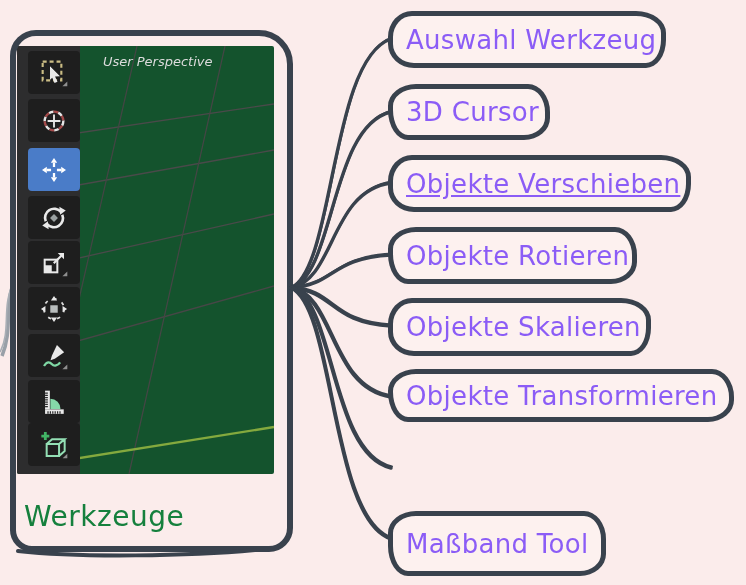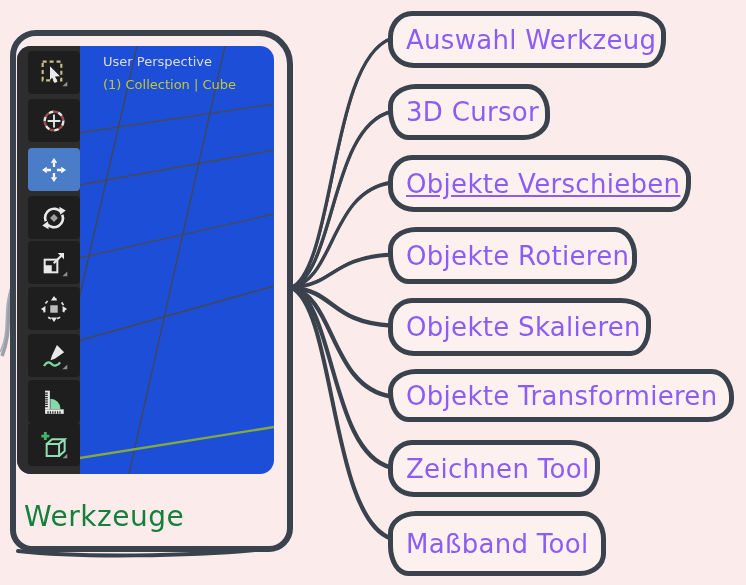--- a/index.html
+++ b/index.html
@@ -6,22 +6,22 @@
   body{font-family:"DejaVu Sans","Liberation Sans",sans-serif;}
   .stage{position:relative;width:746px;height:585px;background:#fbeceb;overflow:hidden;}
 
   
   .frame{position:absolute;left:10px;top:30px;width:271px;height:510px;
          border:6px solid #39424d;border-radius:26px 34px 24px 22px;}
   .node-title{position:absolute;left:24px;top:500px;font-size:28px;color:#15803d;
               letter-spacing:.5px;}
 
   
-  .shot{position:absolute;left:17px;top:46px;width:257px;height:428px;background:#1d4ed8;
-        border-radius:14px;overflow:hidden;}
+  .shot{position:absolute;left:17px;top:46px;width:257px;height:428px;background:#14532d;
+        border-radius:2px;overflow:hidden;font-style:italic;}
   .shot svg.grid{position:absolute;left:0;top:0;}
   .vp-head{position:absolute;left:86px;top:8px;font-size:13px;color:#dcdcdc;}
   .vp-crumb{position:absolute;left:86px;top:31px;font-size:13px;color:#c3c733;}
   .toolcol{position:absolute;left:0;top:0;width:63px;height:428px;background:#2d2d2e;}
   .tbtn{position:absolute;left:11px;width:52px;height:43px;background:#1e1e1e;
         border-radius:4px;display:flex;align-items:center;justify-content:center;}
   .tbtn.sel{background:#4a7cc8;}
   .tbtn svg{display:block;}
 
   
@@ -161,21 +161,20 @@
 
     <div class="tbtn" style="top:377px">
       <svg width="34" height="32" viewBox="0 0 24 24">
         <path d="M5.5,2.3 V8.3 M2.5,5.3 H8.5" stroke="#41b465" stroke-width="2.1" fill="none"></path>
         <path d="M6.5,11.2 H15.8 V20.2 H6.5 Z M6.5,11.2 L10.6,7.6 H20 L15.8,11.2 M20,7.6 V16.6 L15.8,20.2" fill="none" stroke="#93dfb4" stroke-width="1.5"></path>
         <path d="M22,22 L22,18.5 L18.5,22 Z" fill="#8f8f8f"></path>
       </svg>
     </div>
 
     <div class="vp-head">User Perspective</div>
-    <div class="vp-crumb">(1) Collection | Cube</div>
   </div>
 
   <div class="frame"></div>
 
   <svg class="wires" width="746" height="585">
     <g fill="none" stroke="#39424d" stroke-width="3.4" stroke-linecap="round">
       <path d="M291,288 C335,268 330,59 391,39"></path>
       <path d="M291,288 C335,274 330,126 391,112"></path>
       <path d="M291,288 C335,280 330,191 391,183"></path>
       <path d="M291,288 C335,285 330,258 391,255"></path>
@@ -211,20 +210,17 @@
     </div>
   <div class="lbl lb4 r2">
       <span>Objekte Rotieren</span>
     </div>
   <div class="lbl lb5 r1">
       <span>Objekte Skalieren</span>
     </div>
   <div class="lbl lb6 r2">
       <span>Objekte Transformieren</span>
     </div>
-  <div class="lbl lb7 r1">
-      <span>Zeichnen Tool</span>
-    </div>
   <div class="lbl lb8 r2">
       <span>Maßband Tool</span>
     </div>
 
 </div>
 
 </body></html>

